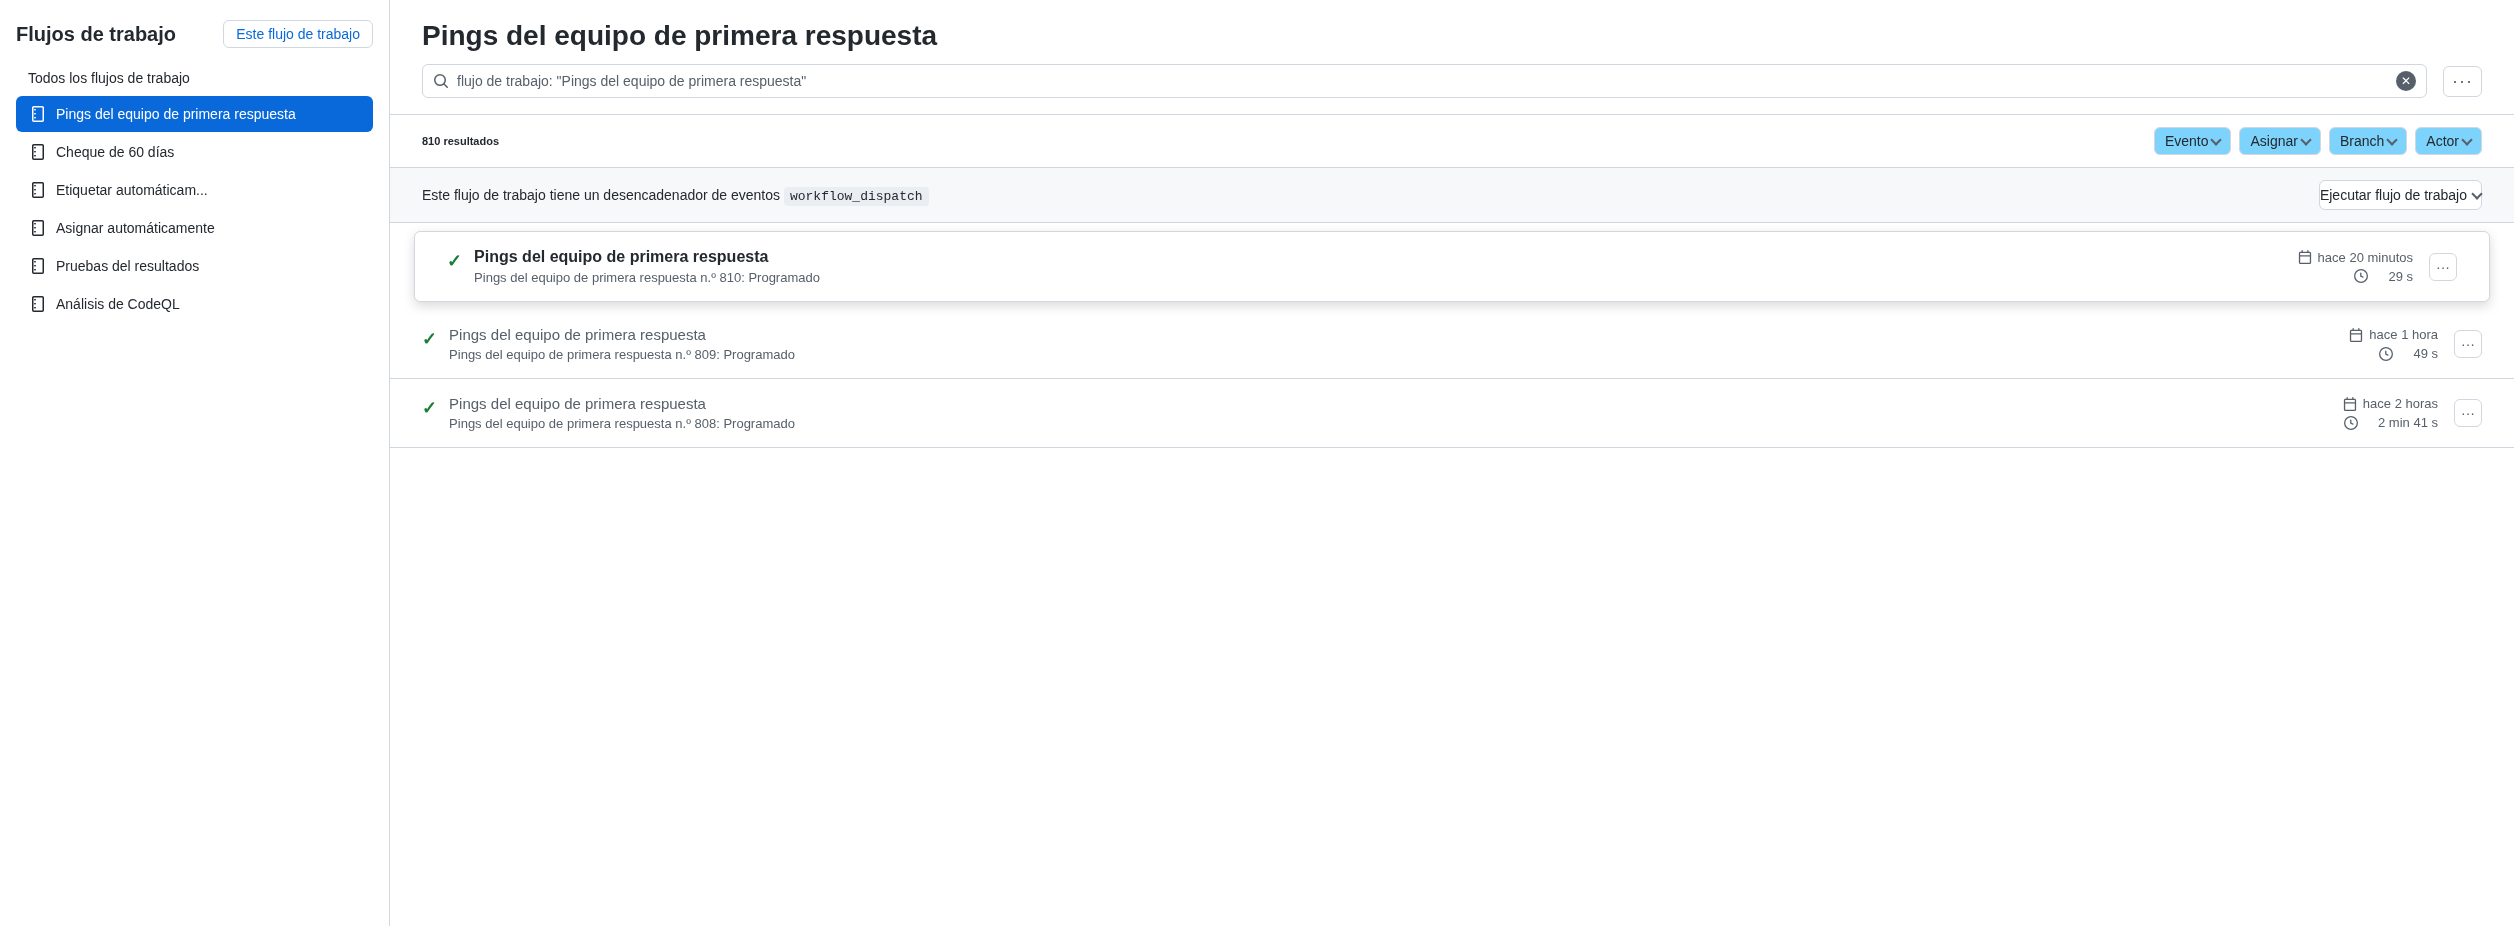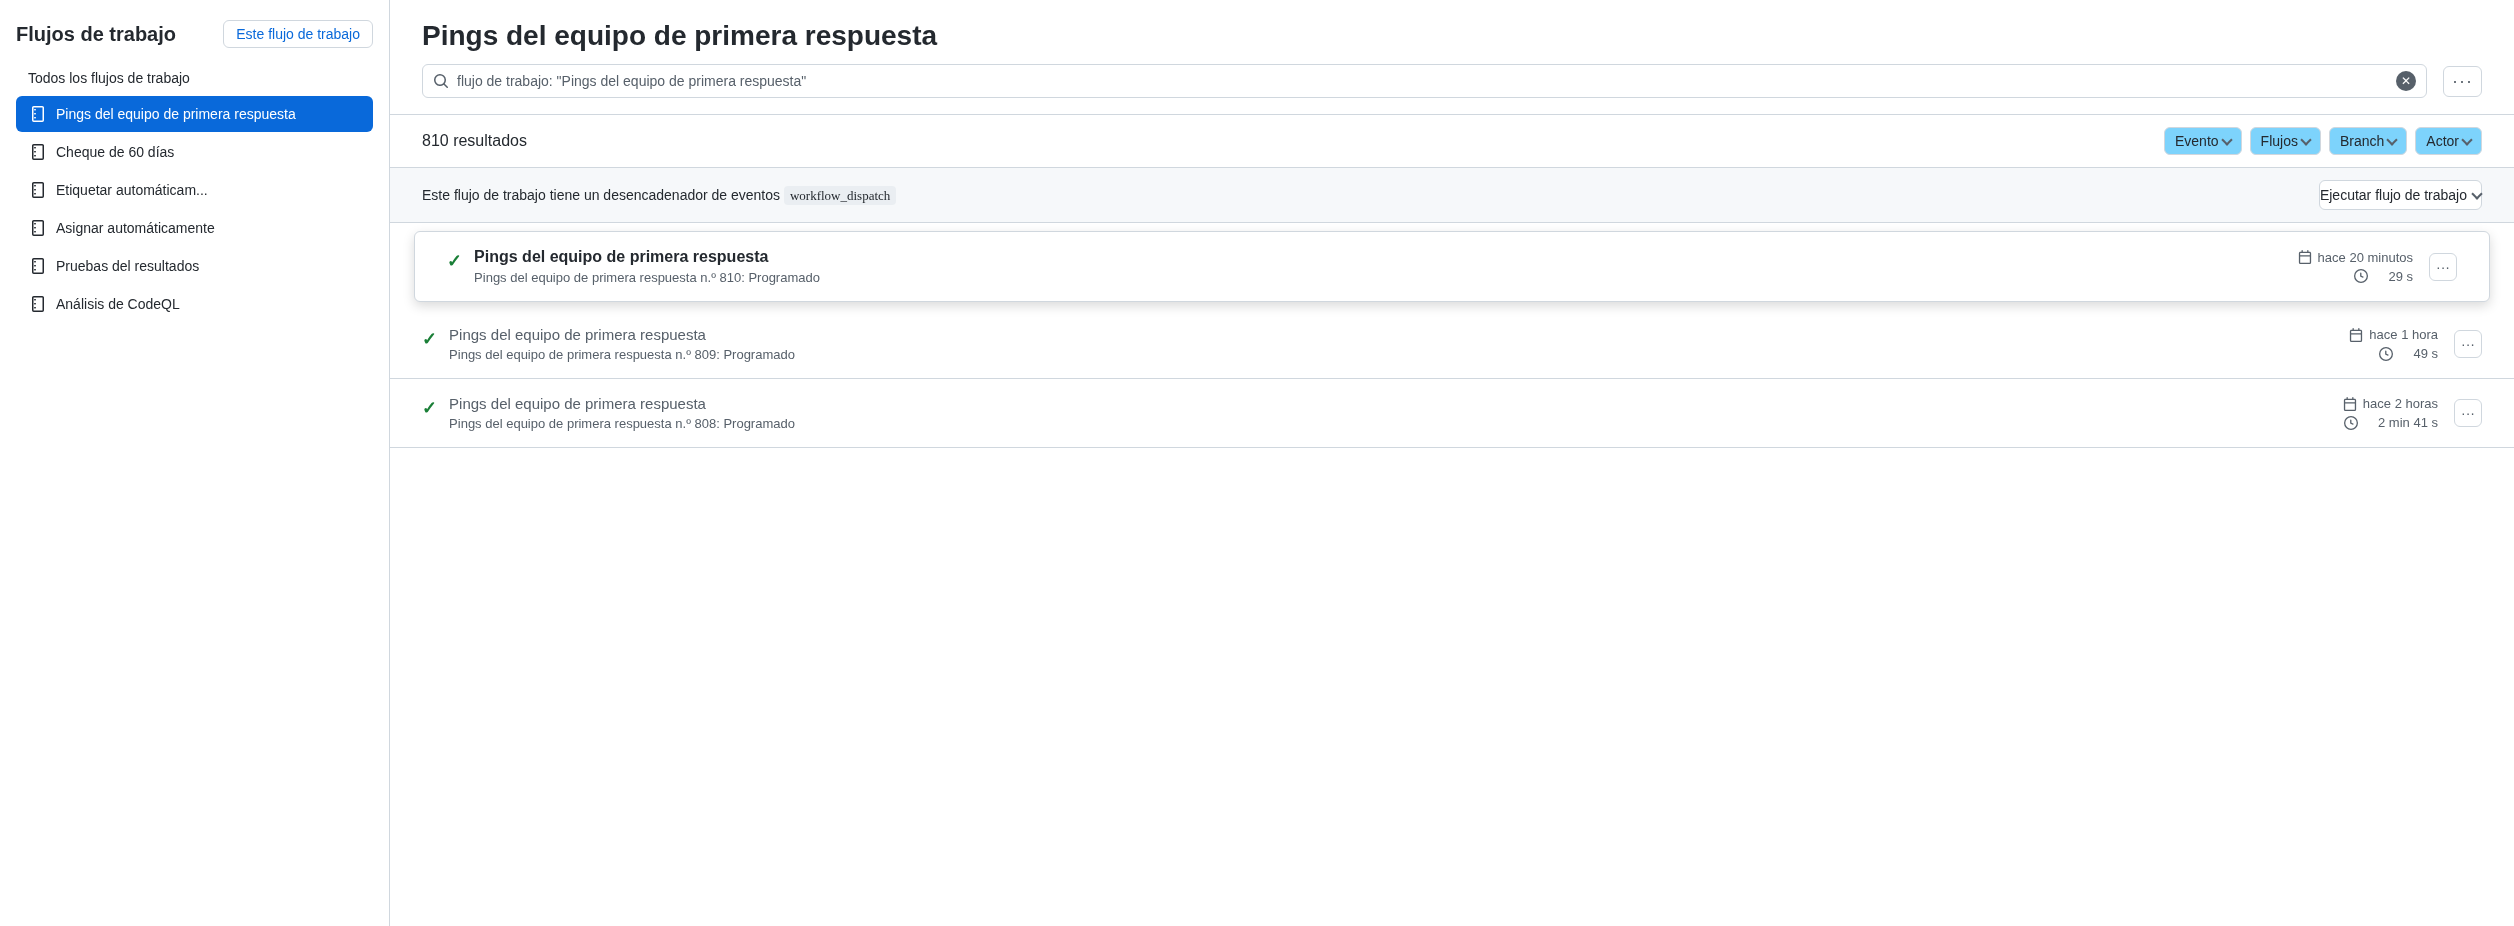--- a/index.html
+++ b/index.html
@@ -181,22 +181,22 @@
 
     .results-toolbar {
       display: flex;
       align-items: center;
       justify-content: space-between;
       padding: 12px 32px;
       border-bottom: 1px solid #d0d7de;
     }
 
     .results-count {
-      font-size: 16px;
-      font-weight: 400;
+      font-size: 11px;
+      font-weight: 700;
       color: #24292f;
     }
 
     .filter-buttons {
       display: flex;
       gap: 8px;
     }
 
     .filter-btn {
       display: flex;
@@ -232,21 +232,21 @@
 
     .dispatch-text {
       font-size: 14px;
       color: #24292f;
     }
 
     .dispatch-text code {
       background: #eaeef2;
       padding: 2px 6px;
       border-radius: 4px;
-      font-family: Liberation Serif, serif;
+      font-family: Liberation Mono, monospace;
       font-size: 13px;
     }
 
     .execute-btn {
       display: flex;
       align-items: center;
       gap: 6px;
       padding: 6px 0;
       border: 1px solid #d0d7de;
       border-radius: 6px;
@@ -465,21 +465,21 @@
     <div class="results-area">
 
       <div class="results-toolbar">
         <span class="results-count">810 resultados</span>
         <div class="filter-buttons" id="filter-buttons-container">
         <button class="filter-btn">
               <span>Evento</span>
               <span class="chevron-down"></span>
             </button>
             <button class="filter-btn">
-              <span>Flujos</span>
+              <span>Asignar</span>
               <span class="chevron-down"></span>
             </button>
             <button class="filter-btn">
               <span>Branch</span>
               <span class="chevron-down"></span>
             </button>
             <button class="filter-btn">
               <span>Actor</span>
               <span class="chevron-down"></span>
             </button>

